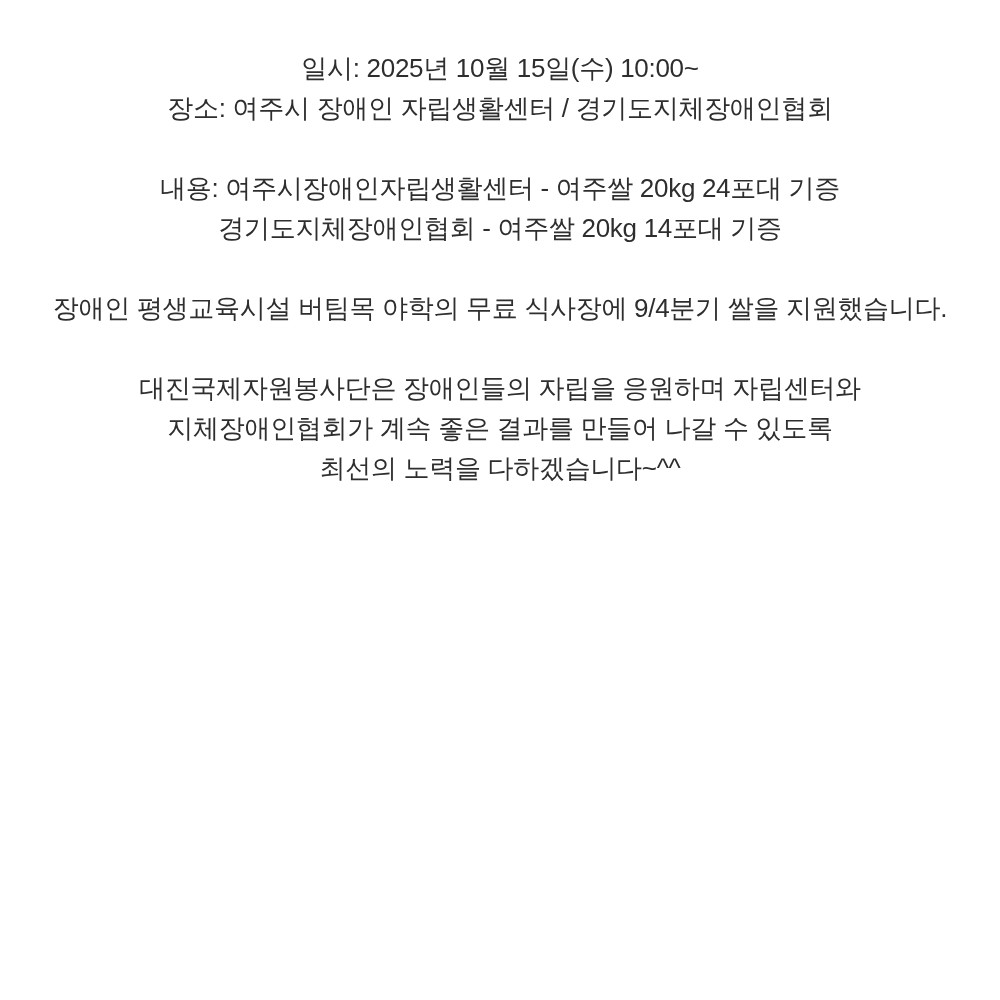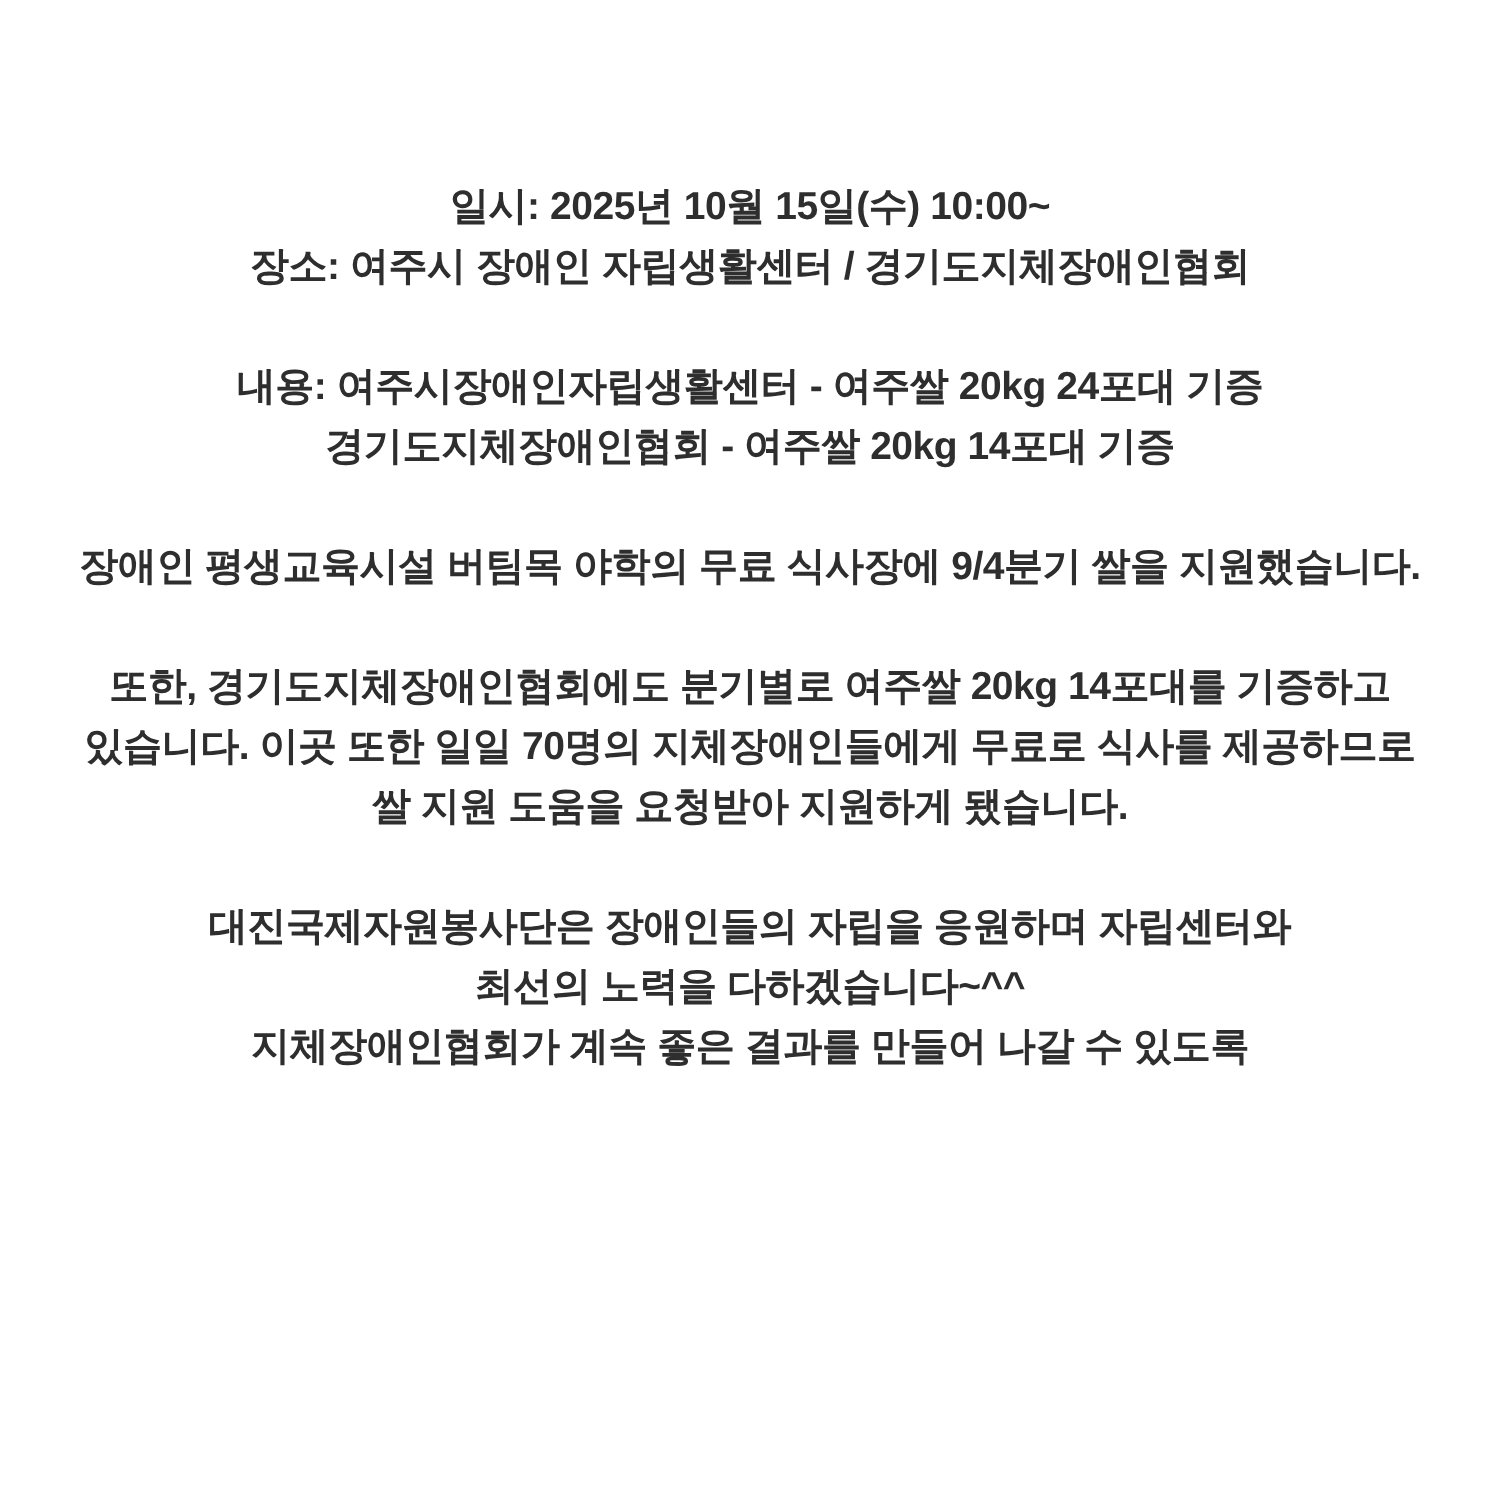--- a/index.html
+++ b/index.html
@@ -11,23 +11,22 @@
     height: 1000px;
     background: #ffffff;
     font-family: "Liberation Sans", "DejaVu Sans", sans-serif;
     color: #2e2e2e;
     overflow: hidden;
   }
   .document {
     box-sizing: border-box;
     width: 1000px;
     height: 1000px;
-    padding-top: 117px;
+    padding-top: 48px;
     text-align: center;
-    font-weight: bold;
   }
   .paragraph {
     margin: 0 0 40px 0;
   }
   .paragraph:last-child {
     margin-bottom: 0;
   }
   .text-line {
     font-size: 26px;
     line-height: 40px;
@@ -47,25 +46,20 @@
 
   <div class="paragraph">
     <div class="text-line">내용: 여주시장애인자립생활센터 - 여주쌀 20kg 24포대 기증</div>
     <div class="text-line">경기도지체장애인협회 - 여주쌀 20kg 14포대 기증</div>
   </div>
 
   <div class="paragraph">
     <div class="text-line">장애인 평생교육시설 버팀목 야학의 무료 식사장에 9/4분기 쌀을 지원했습니다.</div>
   </div>
 
-  <div class="paragraph">
-    <div class="text-line">또한, 경기도지체장애인협회에도 분기별로 여주쌀 20kg 14포대를 기증하고</div>
-    <div class="text-line">있습니다. 이곳 또한 일일 70명의 지체장애인들에게 무료로 식사를 제공하므로</div>
-    <div class="text-line">쌀 지원 도움을 요청받아 지원하게 됐습니다.</div>
-  </div>
 
   <div class="paragraph">
     <div class="text-line">대진국제자원봉사단은 장애인들의 자립을 응원하며 자립센터와</div>
+    <div class="text-line">지체장애인협회가 계속 좋은 결과를 만들어 나갈 수 있도록</div>
     <div class="text-line">최선의 노력을 다하겠습니다~^^</div>
-    <div class="text-line">지체장애인협회가 계속 좋은 결과를 만들어 나갈 수 있도록</div>
   </div>
 
 </div>
 
 </body></html>

